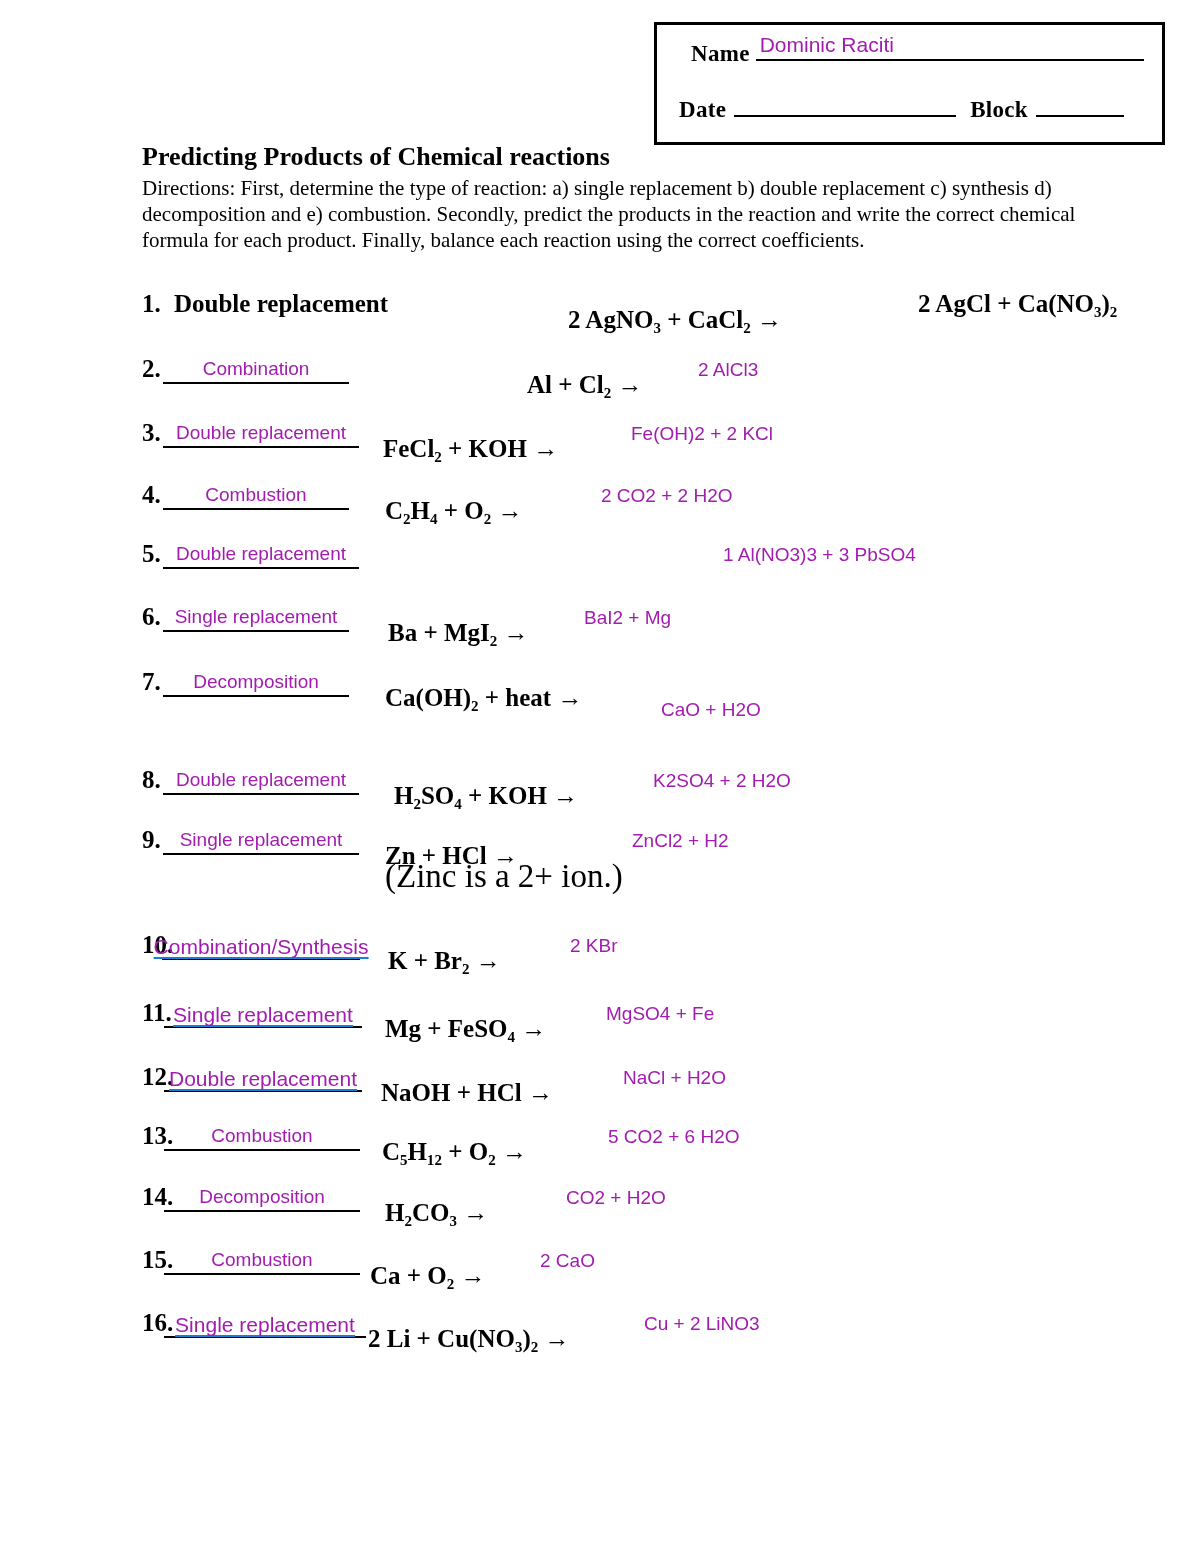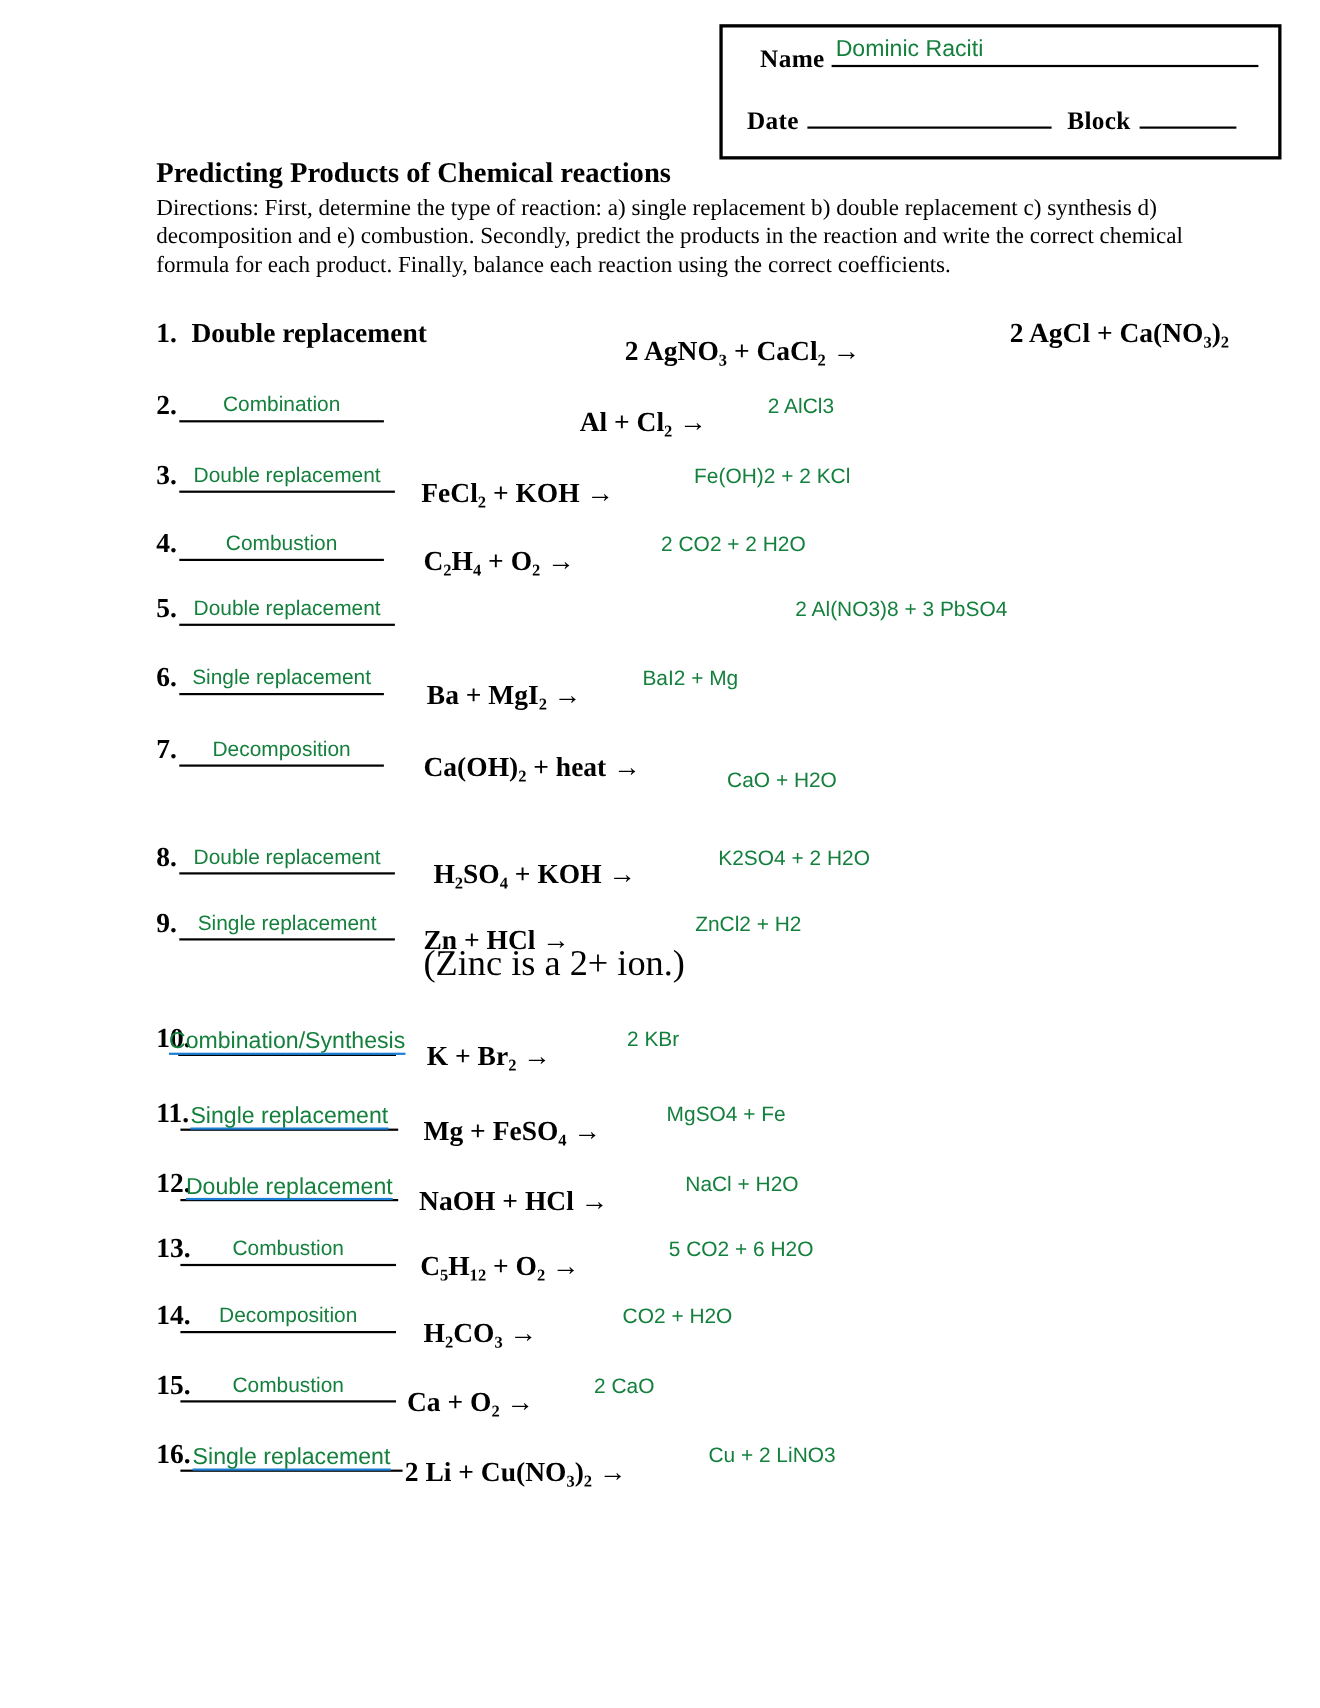--- a/index.html
+++ b/index.html
@@ -45,21 +45,21 @@
   .nb-rule {
     display: inline-block;
     border-bottom: 2px solid #000;
     height: 1px;
     position: relative;
   }
   #nb-rule-name { width: 388px; margin-left: 6px; }
   #nb-rule-date { width: 222px; margin-left: 8px; }
   #nb-rule-block { width: 88px; margin-left: 8px; }
   .hand {
-    color: #15803d;
+    color: #a21caf;
     font-family: "Liberation Sans", "DejaVu Sans", sans-serif;
     font-weight: 400;
   }
   #name-value {
     position: absolute;
     left: 4px;
     bottom: 2px;
     font-size: 21px;
     white-space: nowrap;
   }
@@ -235,21 +235,21 @@
       </div>
       <div class="eq" style="left: 243px;">C₂H₄  + O₂  →</div>
       <div class="product hand" style="left: 459px;">2 CO2 + 2 H2O</div>
     </div>
     <div class="prob" style="top: 537px;">
       <div class="prob-num">5.</div>
       <div class="blank" style="left: 21px; width: 196px;">
         <div class="blank-rule"></div>
         <div class="blank-text hand">Double replacement</div>
       </div>
-      <div class="product hand" style="left: 581px;">2 Al(NO3)8 + 3 PbSO4</div>
+      <div class="product hand" style="left: 581px;">1 Al(NO3)3 + 3 PbSO4</div>
     </div>
     <div class="prob" style="top: 600px;">
       <div class="prob-num">6.</div>
       <div class="blank" style="left: 21px; width: 186px;">
         <div class="blank-rule"></div>
         <div class="blank-text hand">Single replacement</div>
       </div>
       <div class="eq" style="left: 246px;">Ba  + MgI₂  →</div>
       <div class="product hand" style="left: 442px;">BaI2 + Mg</div>
     </div>

